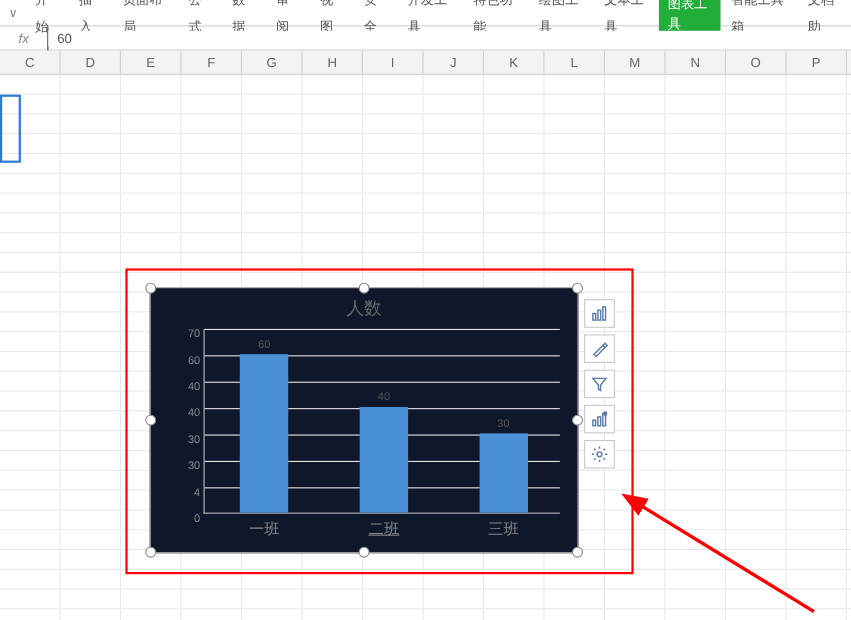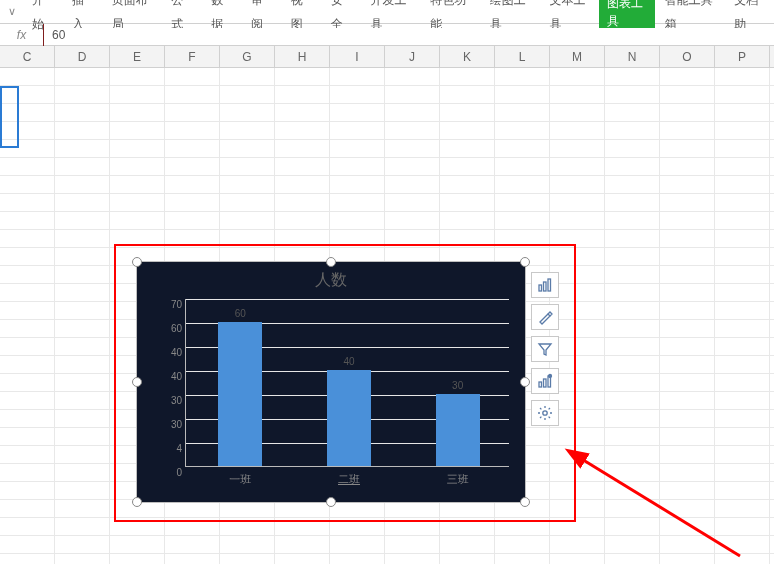--- a/index.html
+++ b/index.html
@@ -37,21 +37,21 @@
 .h-w { left: -5px; top: calc(50% - 5px); } .h-e { right: -5px; top: calc(50% - 5px); }
 .h-sw { left: -5px; bottom: -5px; } .h-s { left: calc(50% - 5px); bottom: -5px; } .h-se { right: -5px; bottom: -5px; }
 
 
 .chart-title { text-align: center; color: #666; font-size: 16px; padding: 8px 0 4px; font-family: SimSun, serif; }
 .plot { position: relative; margin: 4px 16px 28px 48px; height: 168px; border-left: 1px solid #bbb; border-bottom: 1px solid #bbb; }
 .gridline { position: absolute; left: 0; right: 0; border-top: 1px solid #e6e6e6; }
 .ylab { position: absolute; left: -28px; width: 24px; text-align: right; color: #888; font-size: 10px; transform: translateY(50%); }
 .bar { position: absolute; bottom: 0; background: #4a90d9; }
 .dlabel { position: absolute; width: 100%; text-align: center; color: #555; font-size: 10px; top: -14px; }
-.xlab { position: absolute; top: 100%; width: 60px; text-align: center; color: #888; font-size: 11px; margin-top: 6px; transform: translateX(-50%); }
+.xlab { position: absolute; top: 100%; width: 60px; text-align: center; color: #888; font-size: 14px; margin-top: 6px; transform: translateX(-50%); }
 
 
 .sidetools { position: absolute; right: -34px; top: 10px; width: 28px; display: flex; flex-direction: column; gap: 6px; }
 .sidetools .tool { width: 28px; height: 26px; border: 1px solid #c8c8c8; background: #fff; display: flex; align-items: center; justify-content: center; cursor: pointer; color: #4a7ab8; }
 .sidetools svg { width: 16px; height: 16px; stroke: #5a7ba8; fill: none; stroke-width: 1.3; }
 
 
 .arrow { position: absolute; pointer-events: none; }
 </style>
 </head>

